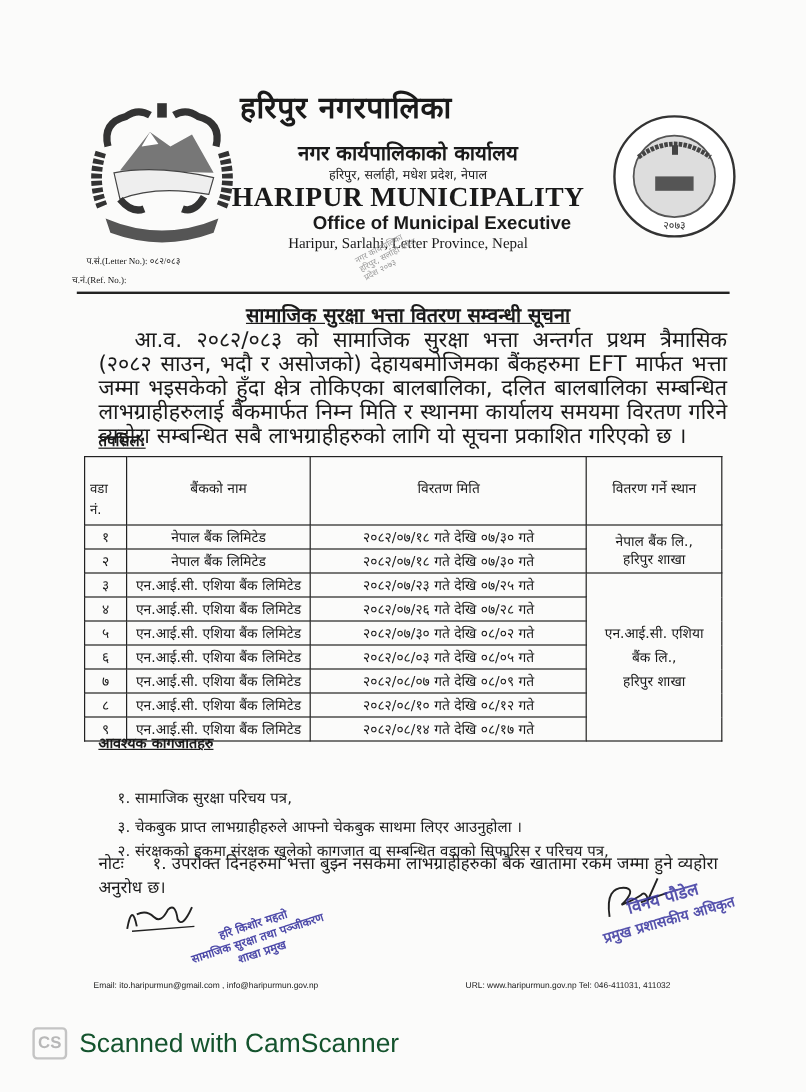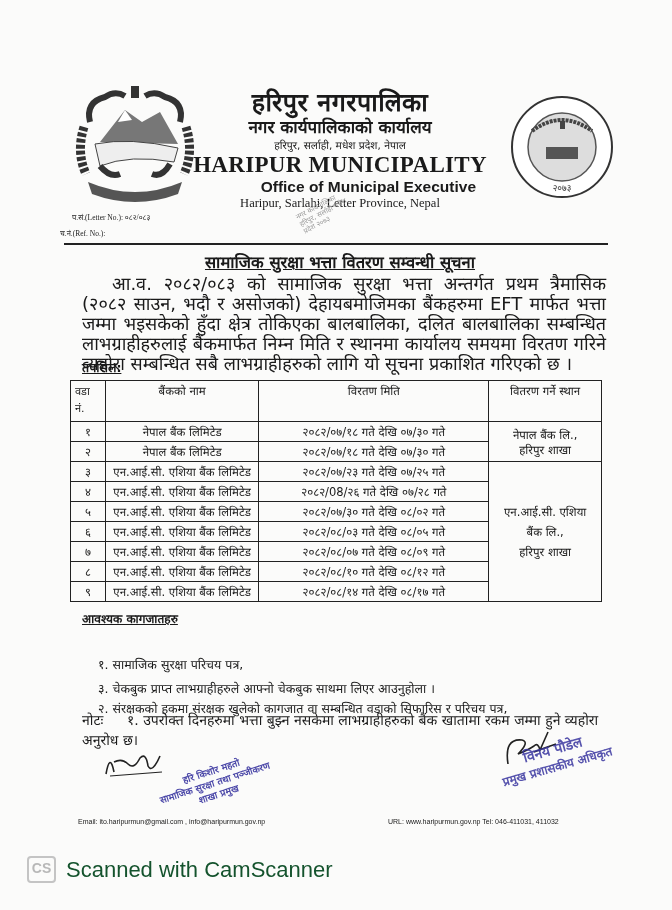--- a/index.html
+++ b/index.html
@@ -3,38 +3,38 @@
 <meta charset="utf-8">
 <style>
   html, body { margin:0; padding:0; }
   body { width:672px; height:910px; background:#f7f7f6; position:relative; overflow:hidden;
          font-family:"DejaVu Sans", sans-serif; color:#1a1a1a; }
   .page { position:absolute; left:0; top:0; width:672px; height:910px; background:#fbfbfa; }
   .abs { position:absolute; }
   
   .emblem { left:70px; top:82px; width:130px; height:125px; }
   .seal { left:510px; top:95px; width:104px; height:104px; }
-  .h-np-title { left:200px; top:84px; width:280px; text-align:center; font-weight:bold; font-size:25px; letter-spacing:0.5px; }
+  .h-np-title { left:200px; top:71px; width:280px; text-align:left; font-weight:bold; font-size:25px; letter-spacing:0.5px; }
   .h-np-office { left:200px; top:115px; width:280px; text-align:center; font-weight:bold; font-size:17px; }
   .h-np-addr { left:200px; top:138px; width:280px; text-align:center; font-size:10.5px; }
   .h-en-title { left:190px; top:152px; width:300px; text-align:center; font-family:"Liberation Serif", serif; font-weight:bold; font-size:23px; letter-spacing:0.3px; }
   .h-en-office { left:176px; top:178px; width:300px; text-align:right; font-family:Liberation Sans, sans-serif; font-weight:bold; font-size:15.5px; }
   .h-en-addr { left:190px; top:196px; width:300px; text-align:center; font-family:"Liberation Serif", serif; font-size:12.5px; }
   .letter-no { left:72px; top:212px; font-size:7.5px; font-family:"Liberation Serif", serif; }
   .ref-no { left:60px; top:228px; font-size:7.5px; font-family:"Liberation Serif", serif; }
   .stamp-mid { left:300px; top:198px; width:60px; height:38px; color:#9a9a9a; font-size:7px; transform:rotate(-28deg); line-height:8px; }
   .rule { left:64px; top:243px; width:544px; height:2px; background:#222; }
   
   .notice-title { left:70px; top:250px; width:540px; text-align:center; font-size:16.5px; font-weight:bold; text-decoration:underline; }
   .para { left:82px; top:274px; width:524px; font-size:18px; line-height:20px; text-align:justify; text-indent:30px; }
   .tapsil { left:82px; top:359px; font-size:12.5px; font-weight:bold; text-decoration:underline; }
   
   table.dist { position:absolute; left:70px; top:380px; width:532px; border-collapse:collapse; font-size:11.5px; }
   table.dist th, table.dist td { border:1.2px solid #222; padding:0 4px; text-align:center; font-weight:normal; }
-  table.dist th { height:38px; vertical-align:top; padding-top:2px; }
+  table.dist th { height:38px; vertical-align:top; padding-top:18px; }
   table.dist td { height:19px; }
   .c1 { width:26px; } .c2 { width:145px; } .c3 { width:222px; } .c4 { width:104px; }
   .wardhead { text-align:left !important; font-size:11px; line-height:17px; }
   
   .docs-head { left:82px; top:610px; font-size:12px; font-weight:bold; text-decoration:underline; }
   .doc-item { left:98px; font-size:12.5px; }
   .note { left:82px; top:710px; width:520px; font-size:14px; line-height:20px; }
   .note-label { display:inline-block; width:45px; }
   
   .sig-left { left:100px; top:748px; width:70px; height:32px; }
@@ -110,21 +110,21 @@
     </tr>
     <tr>
       <td>३</td>
       <td>एन.आई.सी. एशिया बैंक लिमिटेड</td>
       <td>२०८२/०७/२३ गते देखि ०७/२५ गते</td>
       <td rowspan="7" style="line-height:20px;text-align:center;"><span>एन.आई.सी. एशिया</span><br><span>बैंक लि.,</span><br><span>हरिपुर शाखा</span></td>
     </tr>
     <tr>
       <td>४</td>
       <td>एन.आई.सी. एशिया बैंक लिमिटेड</td>
-      <td>२०८२/08/२६ गते देखि ०७/२८ गते</td>
+      <td>२०८२/०७/२६ गते देखि ०७/२८ गते</td>
     </tr>
     <tr>
       <td>५</td>
       <td>एन.आई.सी. एशिया बैंक लिमिटेड</td>
       <td>२०८२/०७/३० गते देखि ०८/०२ गते</td>
     </tr>
     <tr>
       <td>६</td>
       <td>एन.आई.सी. एशिया बैंक लिमिटेड</td>
       <td>२०८२/०८/०३ गते देखि ०८/०५ गते</td>

